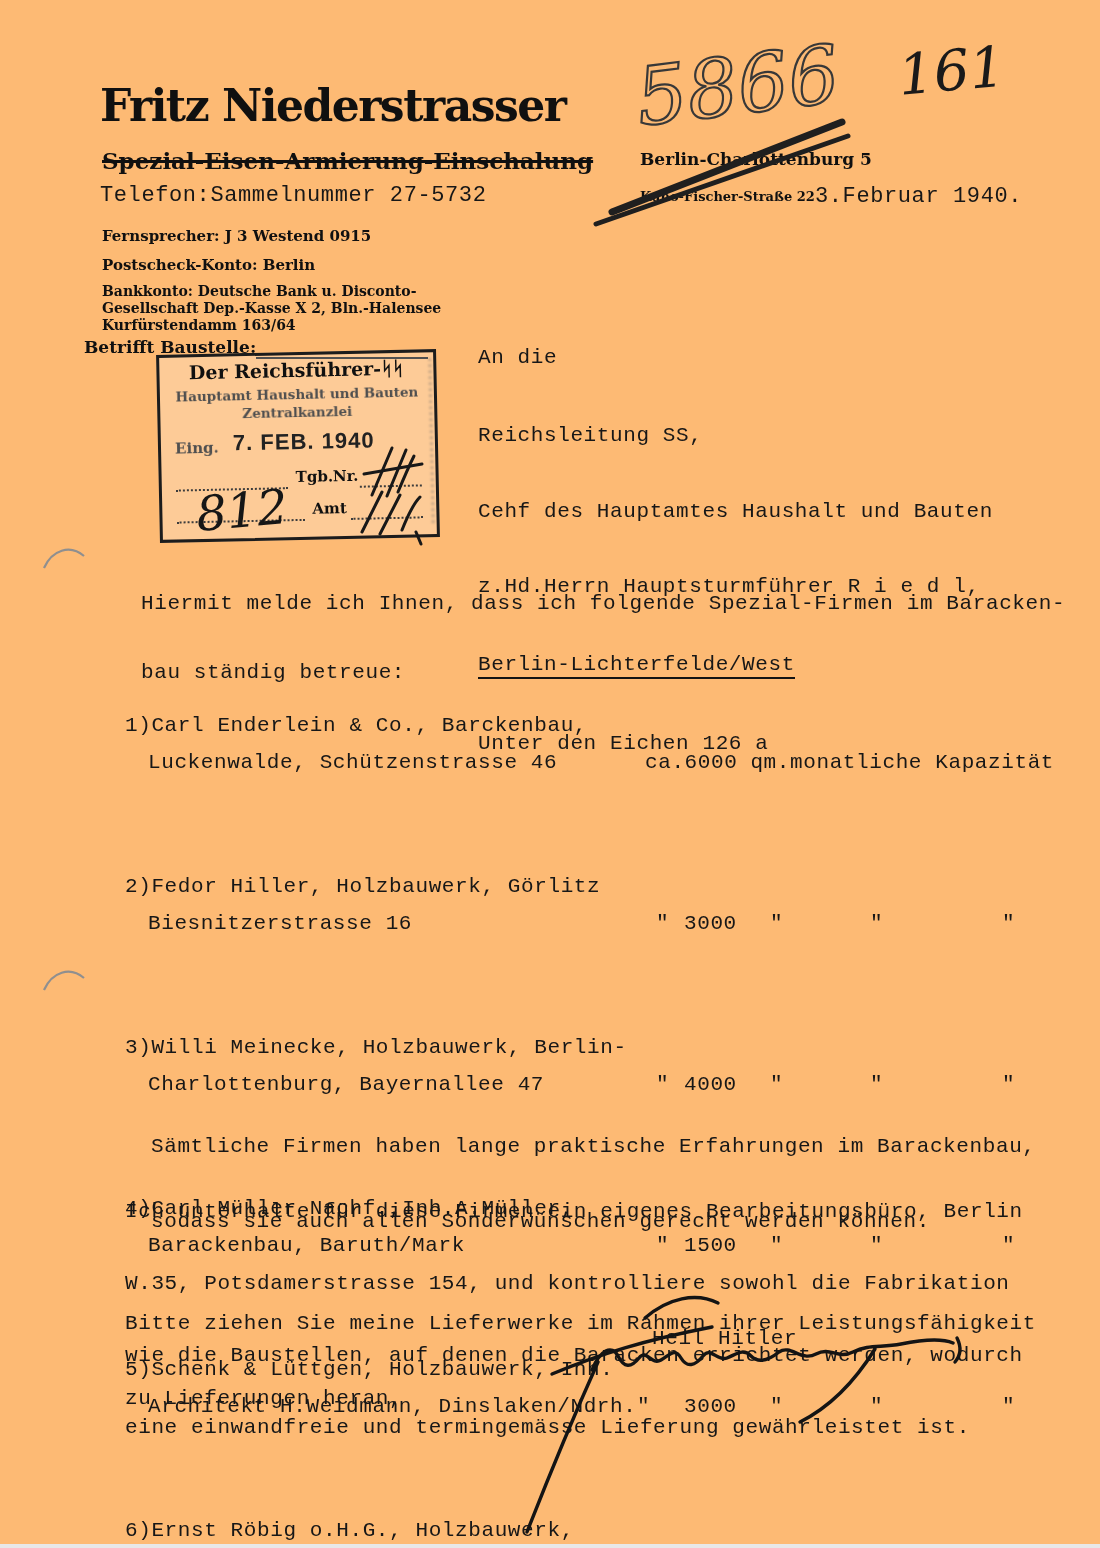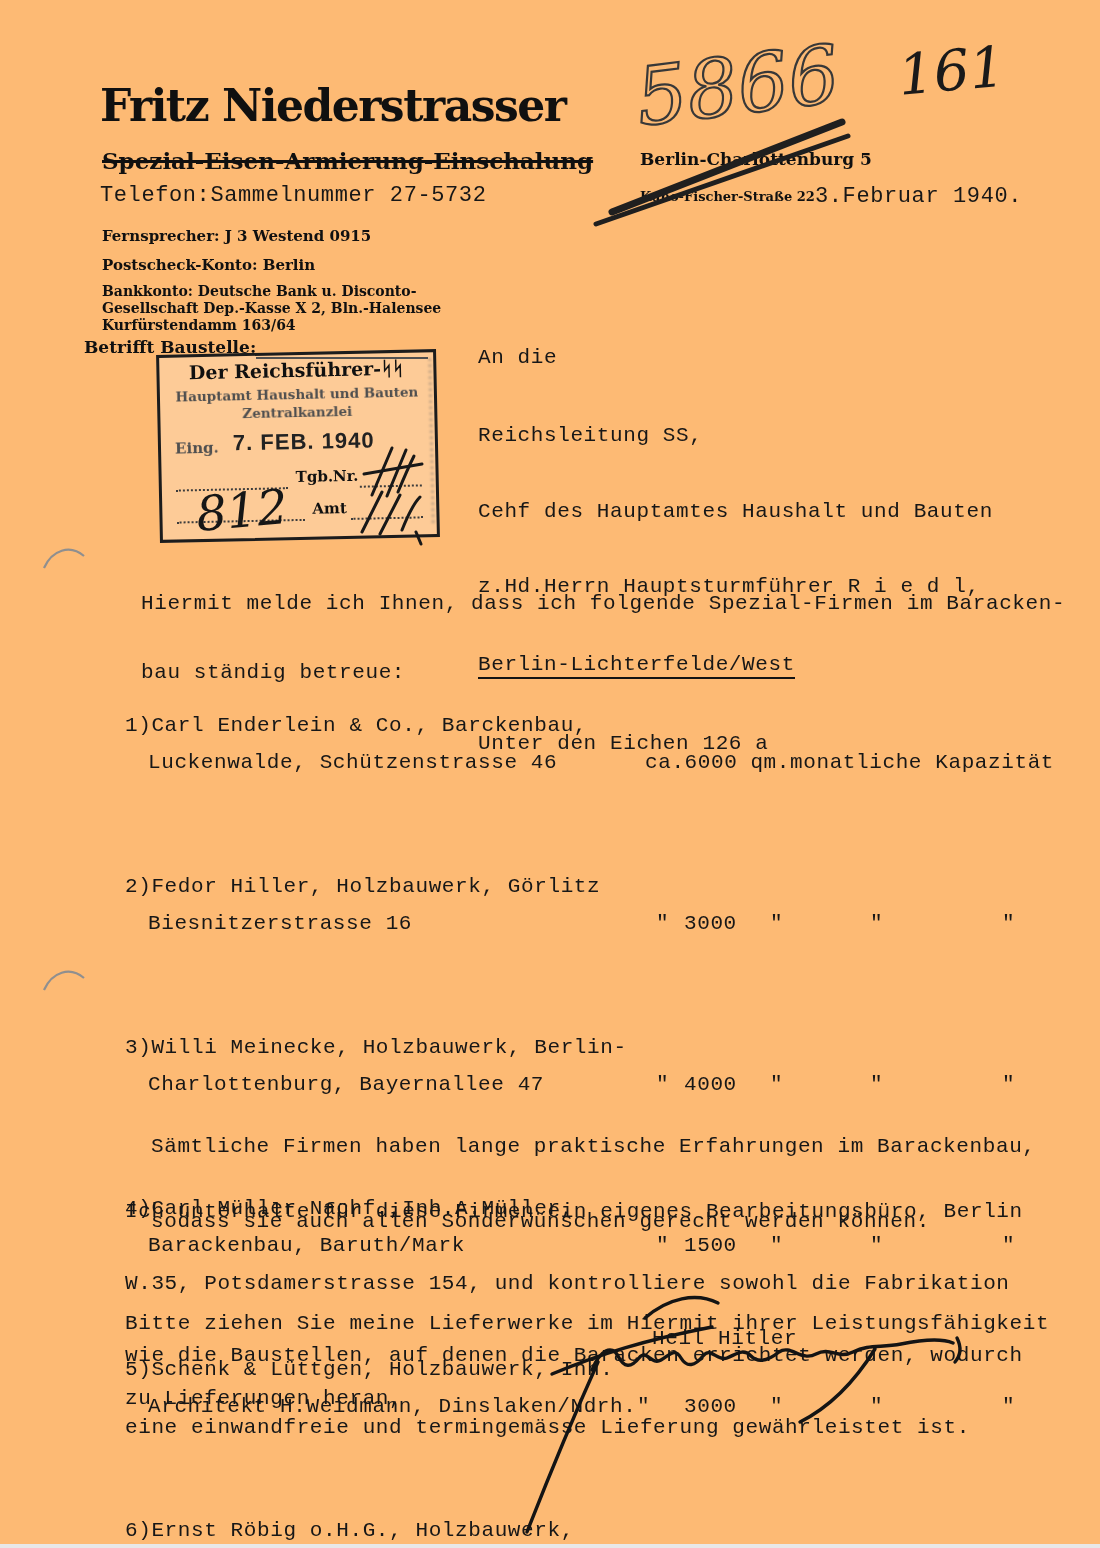--- a/index.html
+++ b/index.html
@@ -126,21 +126,21 @@
     <div>Sämtliche Firmen haben lange praktische Erfahrungen im Barackenbau,</div>
     <div>sodass sie auch allen Sonderwünschen gerecht werden können.</div>
   </div>
   <div class="abs mono" style="left:125px;top:1152px;line-height:24px;">
     <div>Ich unterhalte für diese Firmen ein eigenes Bearbeitungsbüro, Berlin</div>
     <div>W.35, Potsdamerstrasse 154, und kontrolliere sowohl die Fabrikation</div>
     <div>wie die Baustellen, auf denen die Baracken errichtet werden, wodurch</div>
     <div>eine einwandfreie und termingemässe Lieferung gewährleistet ist.</div>
   </div>
   <div class="abs mono" style="left:125px;top:1261px;line-height:25px;">
-    <div>Bitte ziehen Sie meine Lieferwerke im Hiermit ihrer Leistungsfähigkeit</div>
+    <div>Bitte ziehen Sie meine Lieferwerke im Rahmen ihrer Leistungsfähigkeit</div>
     <div>zu Lieferungen heran,</div>
   </div>
 
   <div class="abs mono" style="left:652px;top:1327px;">Heil Hitler</div>
 
   <svg class="abs" style="left:0;top:0;pointer-events:none;" width="1100" height="1548" viewBox="0 0 1100 1548">
 
     <text x="636" y="118" font-size="80" font-style="italic" font-family="DejaVu Serif, serif" fill="none" stroke="#383838" stroke-width="2.2" transform="rotate(-7 700 90)">5866</text>
     <path d="M612,212 L842,122" stroke="#1f1f1f" stroke-width="7" stroke-linecap="round"></path>
     <path d="M596,224 L848,136" stroke="#1f1f1f" stroke-width="5" stroke-linecap="round"></path>

